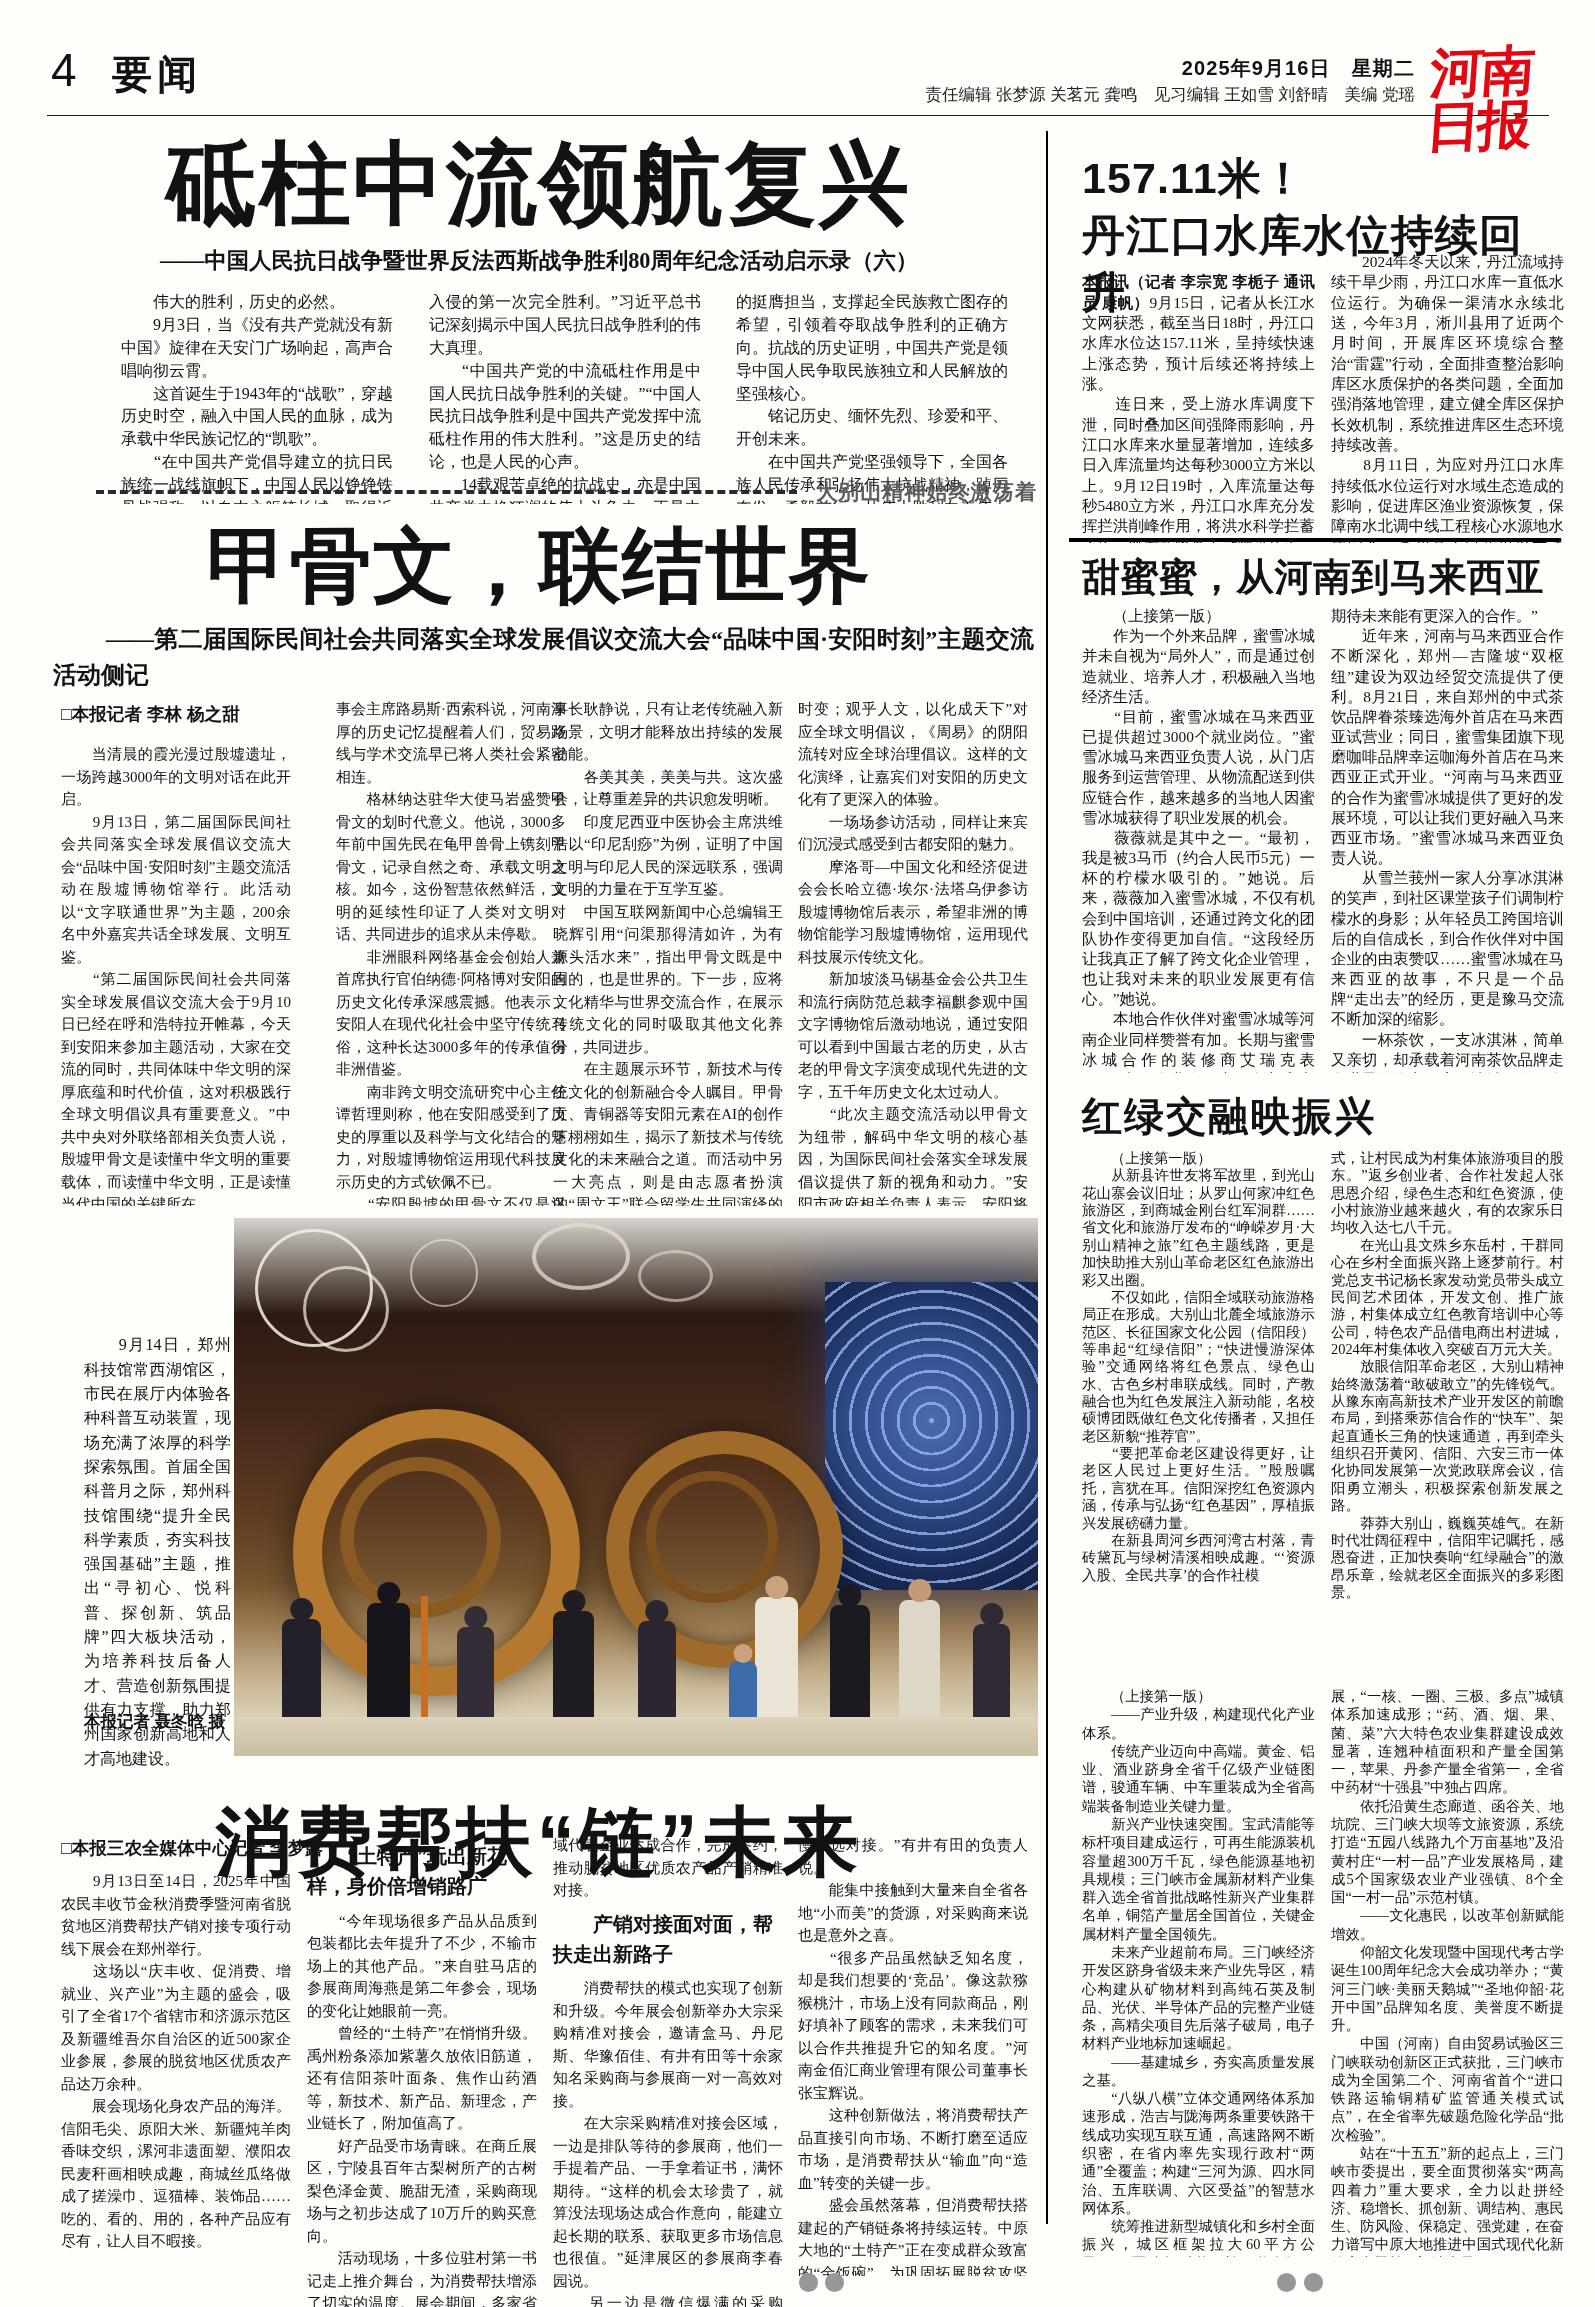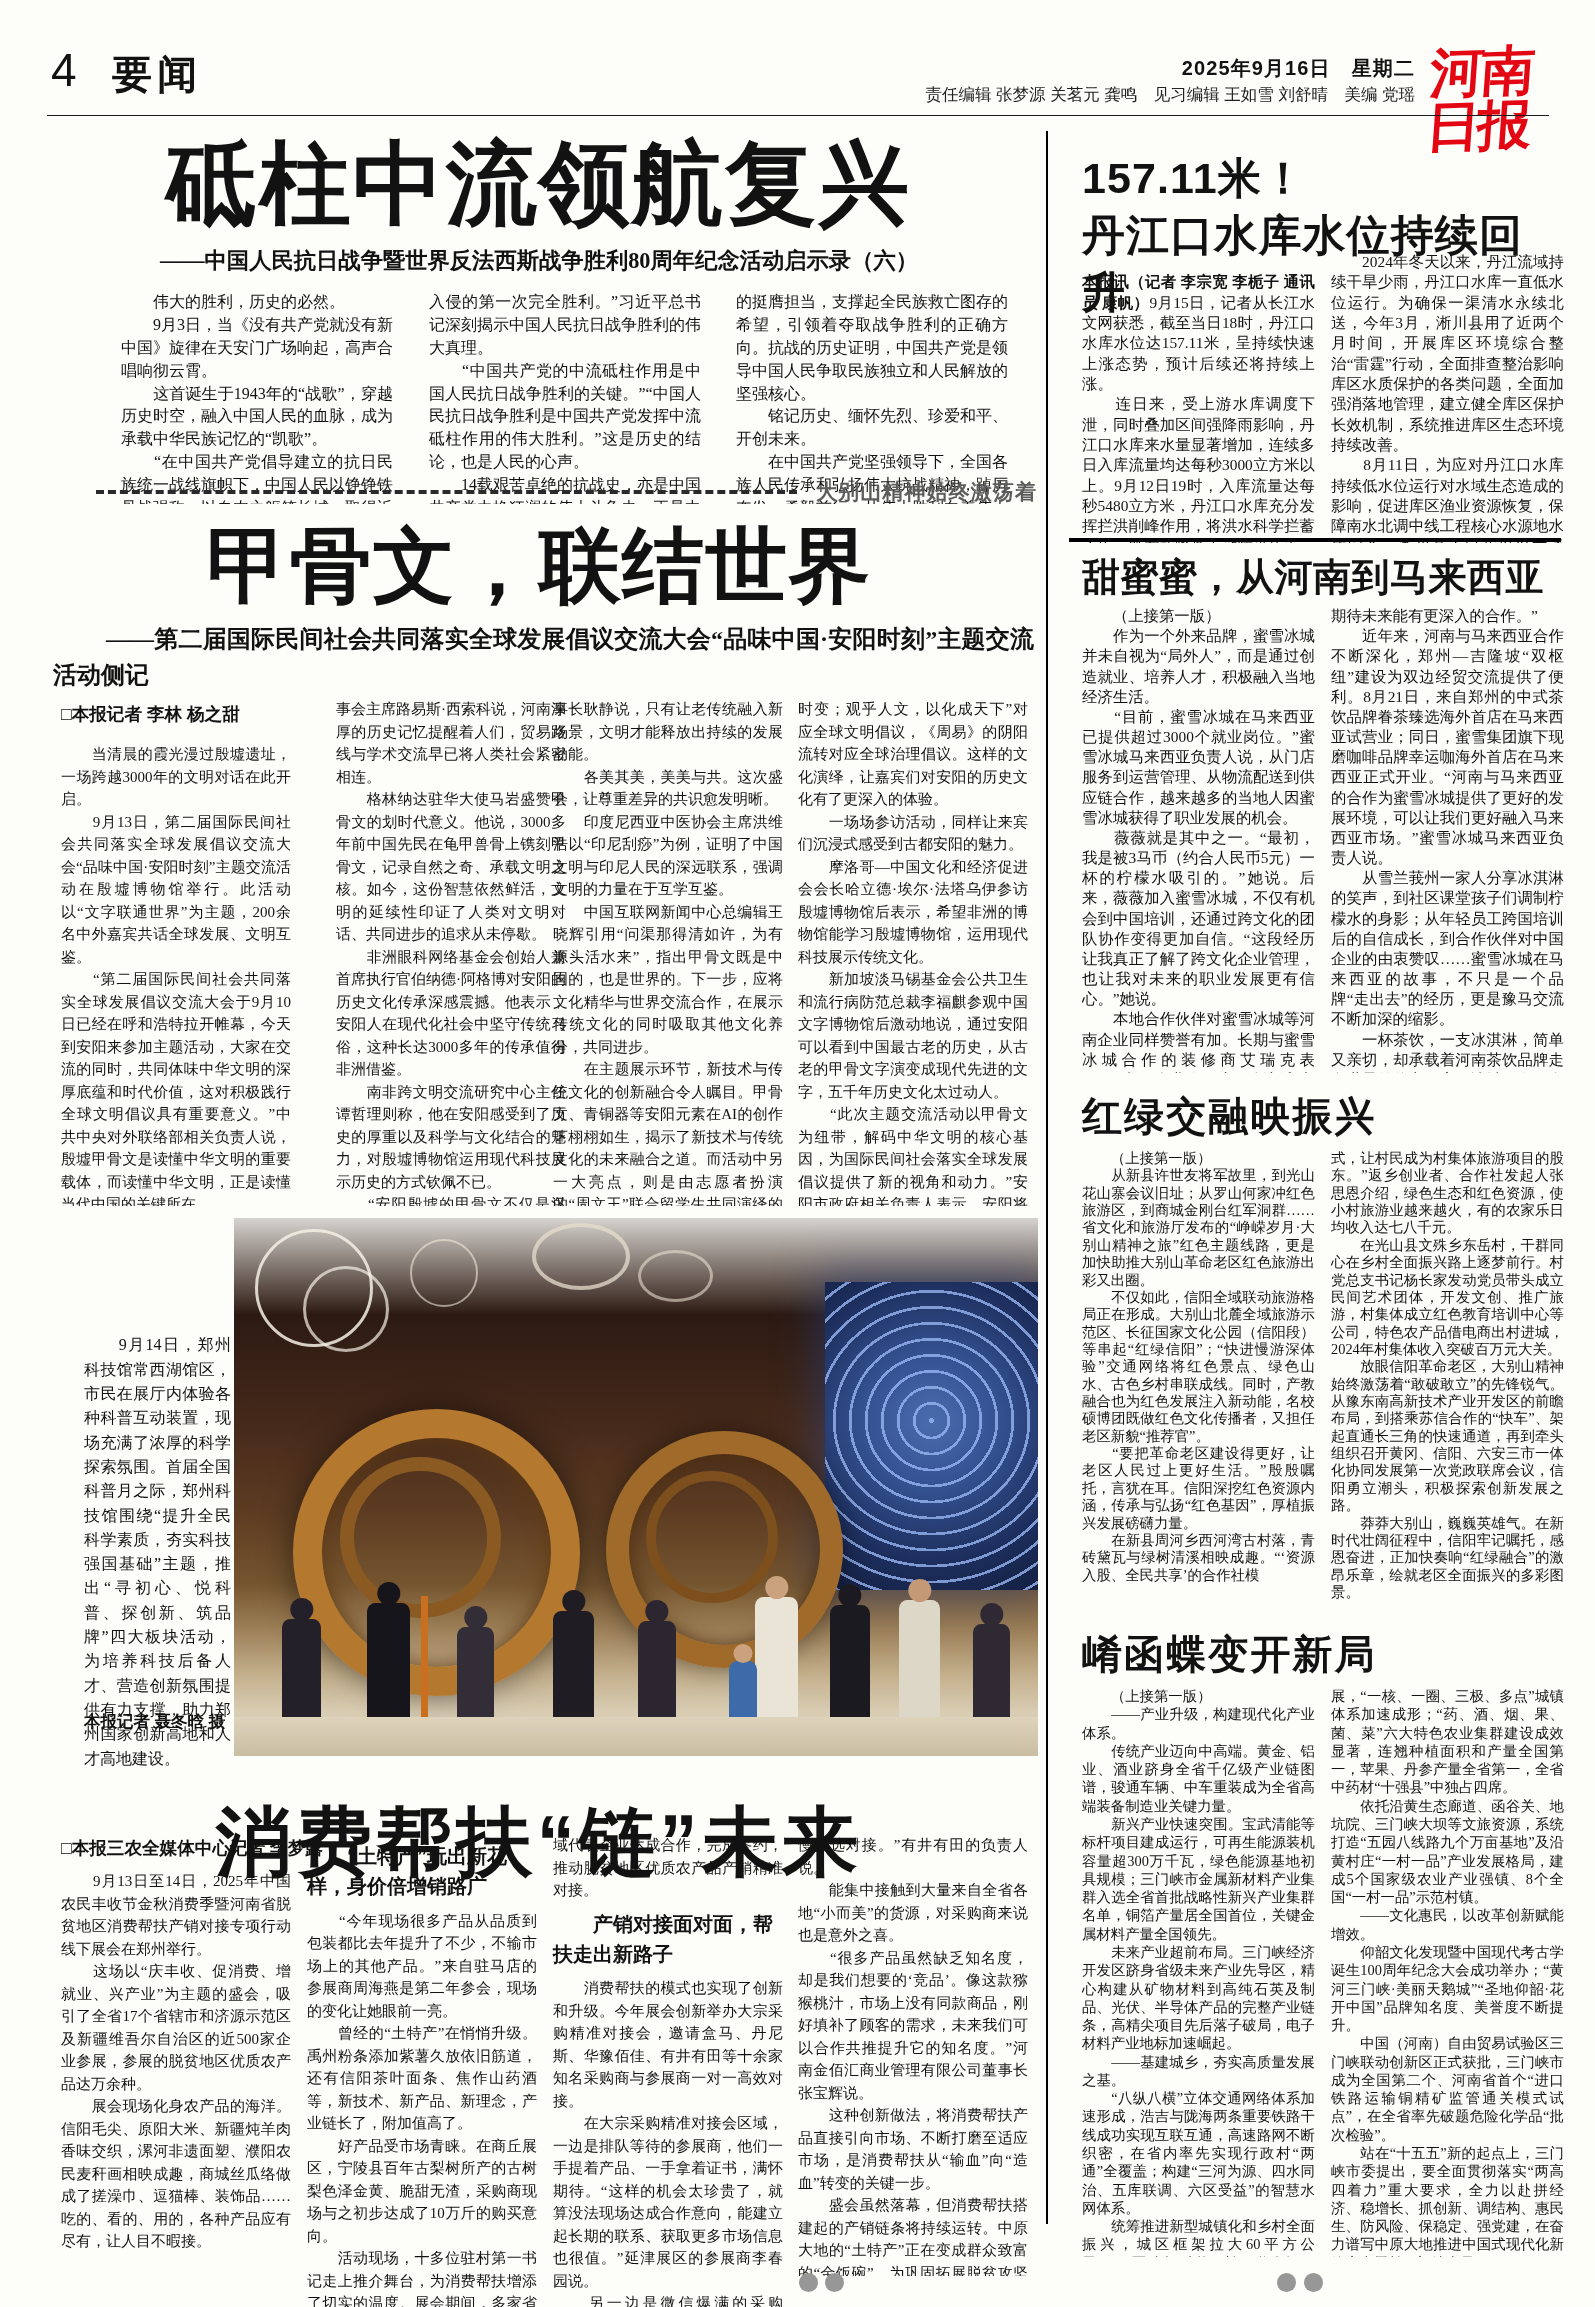--- a/index.html
+++ b/index.html
@@ -244,21 +244,20 @@
   <div class="abs sb-col xy-col xy-c1 flow serif">　　（上接第一版）
 　　从新县许世友将军故里，到光山花山寨会议旧址；从罗山何家冲红色旅游区，到商城金刚台红军洞群……省文化和旅游厅发布的“峥嵘岁月·大别山精神之旅”红色主题线路，更是加快助推大别山革命老区红色旅游出彩又出圈。
 　　不仅如此，信阳全域联动旅游格局正在形成。大别山北麓全域旅游示范区、长征国家文化公园（信阳段）等串起“红绿信阳”；“快进慢游深体验”交通网络将红色景点、绿色山水、古色乡村串联成线。同时，产教融合也为红色发展注入新动能，名校硕博团既做红色文化传播者，又担任老区新貌“推荐官”。
 　　“要把革命老区建设得更好，让老区人民过上更好生活。”殷殷嘱托，言犹在耳。信阳深挖红色资源内涵，传承与弘扬“红色基因”，厚植振兴发展磅礴力量。
 　　在新县周河乡西河湾古村落，青砖黛瓦与绿树清溪相映成趣。“‘资源入股、全民共享’的合作社模</div>
   <div class="abs sb-col xy-col xy-c2 flow serif">式，让村民成为村集体旅游项目的股东。”返乡创业者、合作社发起人张思恩介绍，绿色生态和红色资源，使小村旅游业越来越火，有的农家乐日均收入达七八千元。
 　　在光山县文殊乡东岳村，干群同心在乡村全面振兴路上逐梦前行。村党总支书记杨长家发动党员带头成立民间艺术团体，开发文创、推广旅游，村集体成立红色教育培训中心等公司，特色农产品借电商出村进城，2024年村集体收入突破百万元大关。
 　　放眼信阳革命老区，大别山精神始终激荡着“敢破敢立”的先锋锐气。从豫东南高新技术产业开发区的前瞻布局，到搭乘苏信合作的“快车”、架起直通长三角的快速通道，再到牵头组织召开黄冈、信阳、六安三市一体化协同发展第一次党政联席会议，信阳勇立潮头，积极探索创新发展之路。
 　　莽莽大别山，巍巍英雄气。在新时代壮阔征程中，信阳牢记嘱托，感恩奋进，正加快奏响“红绿融合”的激昂乐章，绘就老区全面振兴的多彩图景。</div>
 
-  <div class="abs sb-hl-d">崤函蝶变开新局</div>
   <div class="abs sb-col smx-col smx-c1 flow serif">　　（上接第一版）
 　　——产业升级，构建现代化产业体系。
 　　传统产业迈向中高端。黄金、铝业、酒业跻身全省千亿级产业链图谱，骏通车辆、中车重装成为全省高端装备制造业关键力量。
 　　新兴产业快速突围。宝武清能等标杆项目建成运行，可再生能源装机容量超300万千瓦，绿色能源基地初具规模；三门峡市金属新材料产业集群入选全省首批战略性新兴产业集群名单，铜箔产量居全国首位，关键金属材料产量全国领先。
 　　未来产业超前布局。三门峡经济开发区跻身省级未来产业先导区，精心构建从矿物材料到高纯石英及制品、光伏、半导体产品的完整产业链条，高精尖项目先后落子破局，电子材料产业地标加速崛起。
 　　——基建城乡，夯实高质量发展之基。
 　　“八纵八横”立体交通网络体系加速形成，浩吉与陇海两条重要铁路干线成功实现互联互通，高速路网不断织密，在省内率先实现行政村“两通”全覆盖；构建“三河为源、四水同治、五库联调、六区受益”的智慧水网体系。
 　　统筹推进新型城镇化和乡村全面振兴，城区框架拉大60平方公里，“五区融合”功能互补、联动发</div>
   <div class="abs sb-col smx-col smx-c2 flow serif">展，“一核、一圈、三极、多点”城镇体系加速成形；“药、酒、烟、果、菌、菜”六大特色农业集群建设成效显著，连翘种植面积和产量全国第一，苹果、丹参产量全省第一，全省中药材“十强县”中独占四席。
 　　依托沿黄生态廊道、函谷关、地坑院、三门峡大坝等文旅资源，系统打造“五园八线路九个万亩基地”及沿黄村庄“一村一品”产业发展格局，建成5个国家级农业产业强镇、8个全国“一村一品”示范村镇。

